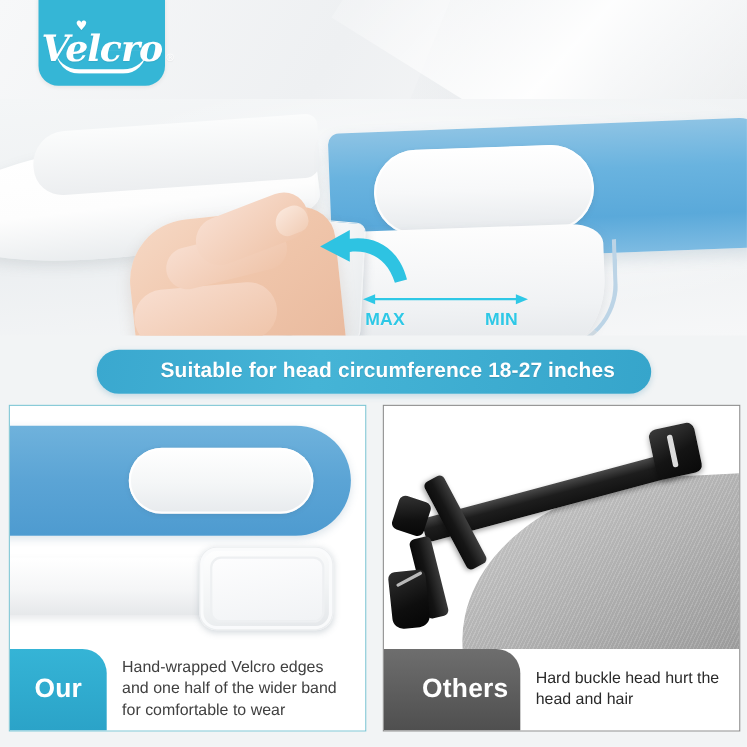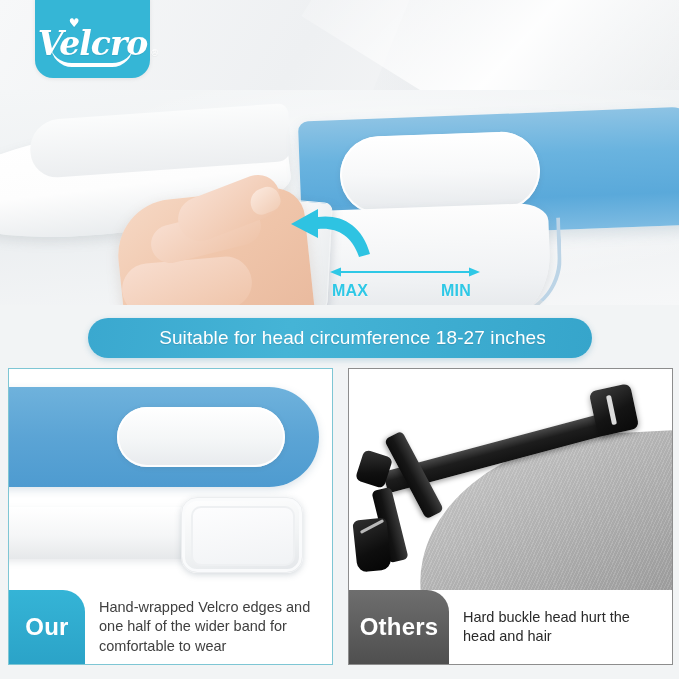--- a/index.html
+++ b/index.html
@@ -263,21 +263,21 @@
     background: linear-gradient(100deg,#3aa8cf 0%,#45b4d6 40%,#36a5cb 100%);
     border-radius: 20px;
     display: flex;
     align-items: center;
     justify-content: center;
     box-shadow: 0 2px 6px rgba(60,140,175,.28);
   }
   .pill-text {
     color: #ffffff;
     font-size: 19px;
-    font-weight: normal;
+    font-weight: bold;
     letter-spacing: .1px;
     text-shadow: 0 1px 1px rgba(0,0,0,.12);
     white-space: nowrap;
     margin-left: 25px;
   }
 
   
   .compare {
     position: absolute;
     left: 0; top: 368px;
@@ -436,32 +436,32 @@
   .caption {
     position: absolute;
     left: 0; bottom: 0;
     width: 100%; height: 74px;
     display: flex;
     align-items: stretch;
     background: #ffffff;
   }
   .caption-tag {
     flex: 0 0 auto;
-    width: 76px;
+    width: 88px;
     display: flex;
     align-items: center;
     justify-content: center;
     color: #ffffff;
     font-size: 24px;
     font-weight: bold;
     letter-spacing: .2px;
     border-radius: 0 22px 0 0;
   }
   .tag-our   { background: linear-gradient(180deg,#35b4d6 0%,#2ba3c8 100%); }
-  .tag-other { background: linear-gradient(180deg,#6e6e6e 0%,#4f4f4f 100%); width: 100px; }
+  .tag-other { background: linear-gradient(180deg,#6e6e6e 0%,#4f4f4f 100%); width: 100px; padding-left: 24px; }
   .caption-text {
     flex: 1 1 auto;
     display: flex;
     align-items: center;
     padding: 0 10px 0 14px;
     font-size: 14.5px;
     line-height: 1.32;
   }
   .text-our   { color: #404040; }
   .text-other { color: #2a2a2a; }

